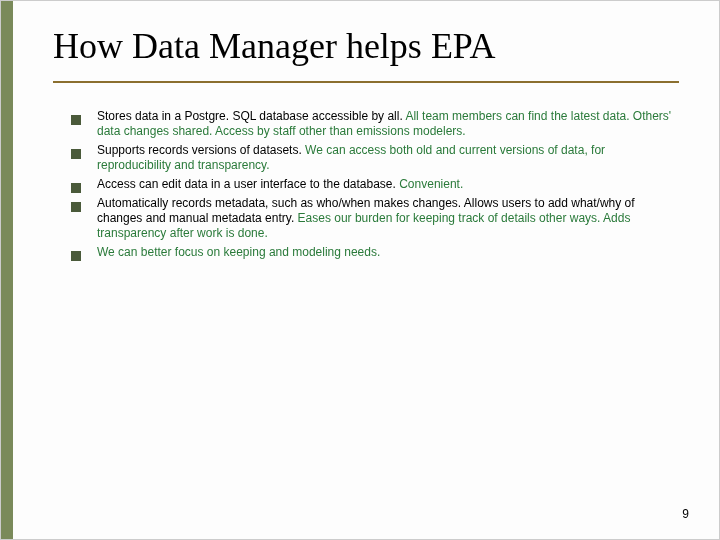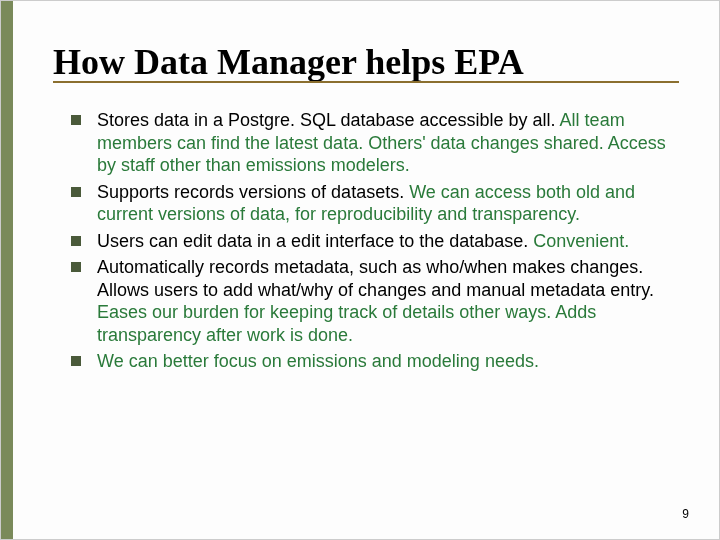--- a/index.html
+++ b/index.html
@@ -24,39 +24,38 @@
     left: 0; top: 0;
     width: 12px;
     height: 100%;
     background: #7a8a5a;
   }
   .title {
     font-family: "Times New Roman", Times, serif;
     font-size: 36px;
     color: #000;
     position: absolute;
-    top: 40px;
+    top: 24px;
     left: 52px;
     right: 40px;
-    font-weight: bold;
   }
   .title-underline {
     position: absolute;
     top: 80px;
     left: 52px;
     right: 40px;
     height: 2px;
     background: #8b6f2f;
   }
   .body {
     position: absolute;
     top: 108px;
     left: 70px;
     right: 44px;
-    font-size: 18px;
+    font-size: 12px;
     line-height: 1.25;
     color: #000;
   }
   .item {
     position: relative;
     padding-left: 26px;
     margin-bottom: 4px;
   }
   .bullet {
     position: absolute;
@@ -88,26 +87,26 @@
     <div class="item">
       <span class="bullet"></span>
       <span>Stores data in a Postgre. SQL database accessible by all. </span><span class="green">All team members can find the latest data. Others' data changes shared. Access by staff other than emissions modelers.</span>
     </div>
     <div class="item">
       <span class="bullet"></span>
       <span>Supports records versions of datasets. </span><span class="green">We can access both old and current versions of data, for reproducibility and transparency.</span>
     </div>
     <div class="item">
       <span class="bullet"></span>
-      <span>Users can edit data in a edit interface to the database. </span><span class="green">Convenient.</span>
+      <span>Access can edit data in a user interface to the database. </span><span class="green">Convenient.</span>
     </div>
     <div class="item">
       <span class="bullet"></span>
       <span>Automatically records metadata, such as who/when makes changes. Allows users to add what/why of changes and manual metadata entry. </span><span class="green">Eases our burden for keeping track of details other ways. Adds transparency after work is done.</span>
     </div>
     <div class="item">
       <span class="bullet"></span>
-      <span></span><span class="green">We can better focus on emissions and modeling needs.</span>
+      <span></span><span class="green">We can better focus on keeping and modeling needs.</span>
     </div>
   </div>
 
   <div class="page-num">9</div>
 </div>
 
 </body></html>

